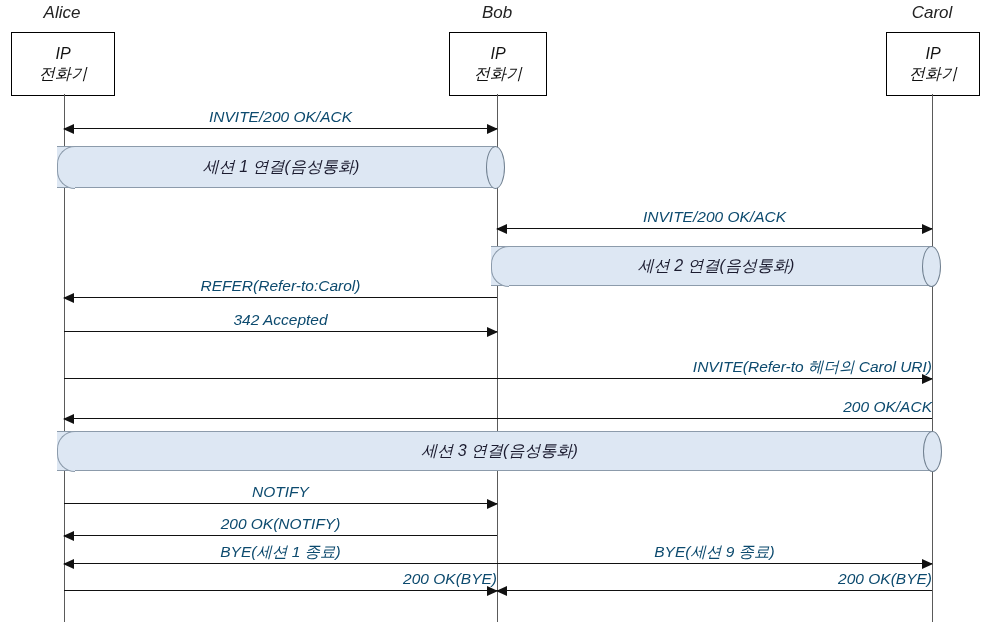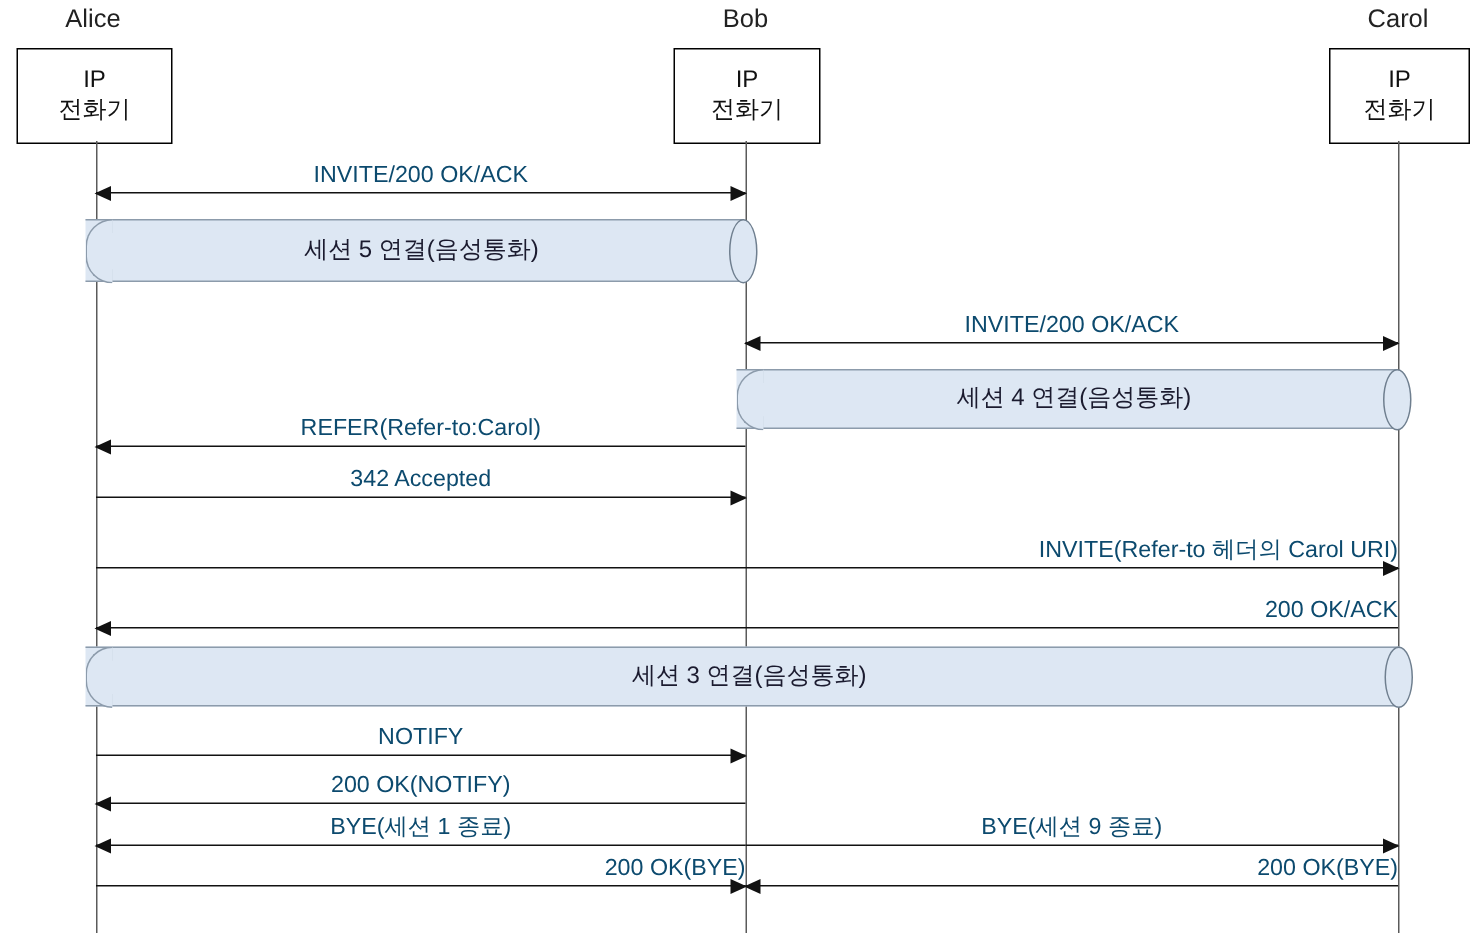--- a/index.html
+++ b/index.html
@@ -1,18 +1,18 @@
 <!DOCTYPE html>
 <html><head>
 <meta charset="utf-8">
 <style>
   html,body{margin:0;padding:0;background:#ffffff;}
   body{width:989px;height:622px;overflow:hidden;
        font-family:"Liberation Sans","DejaVu Sans",sans-serif;color:#1a1a2e;}
-  #stage{position:relative;width:923px;height:622px;}
+  #stage{position:relative;width:923px;height:622px;font-style:italic;}
 
   
   .actor-name{position:absolute;font-size:17px;color:#222;white-space:nowrap;
               text-align:center;line-height:1;}
   .actor-box{position:absolute;border:1.5px solid #000;background:#fff;
              display:flex;flex-direction:column;align-items:center;
              justify-content:center;font-size:16px;line-height:1.25;color:#111;}
   .actor-box span{display:block;white-space:nowrap;}
   .lifeline{position:absolute;width:0;border-left:1.3px solid #5a5a5a;}
 
@@ -75,35 +75,35 @@
     <div class="label">INVITE/200 OK/ACK</div>
     <div class="line"></div>
     <div class="head left"></div>
     <div class="head right"></div>
   </div>
 
   <div class="session" style="left:57px;top:146px;width:448px;height:42px;">
     <div class="body"></div>
     <div class="cap-l"></div>
     <div class="cap-r"></div>
-    <div class="s-label">세션 5 연결(음성통화)</div>
+    <div class="s-label">세션 1 연결(음성통화)</div>
   </div>
 
   <div class="msg" style="left:497px;width:435px;top:228px;">
     <div class="label">INVITE/200 OK/ACK</div>
     <div class="line"></div>
     <div class="head left"></div>
     <div class="head right"></div>
   </div>
 
   <div class="session" style="left:491px;top:246px;width:450px;height:40px;">
     <div class="body"></div>
     <div class="cap-l"></div>
     <div class="cap-r"></div>
-    <div class="s-label">세션 4 연결(음성통화)</div>
+    <div class="s-label">세션 2 연결(음성통화)</div>
   </div>
 
   <div class="msg" style="left:64px;width:433px;top:297px;">
     <div class="label">REFER(Refer-to:Carol)</div>
     <div class="line"></div>
     <div class="head left"></div>
   </div>
 
   <div class="msg" style="left:64px;width:433px;top:331px;">
     <div class="label">342 Accepted</div>

